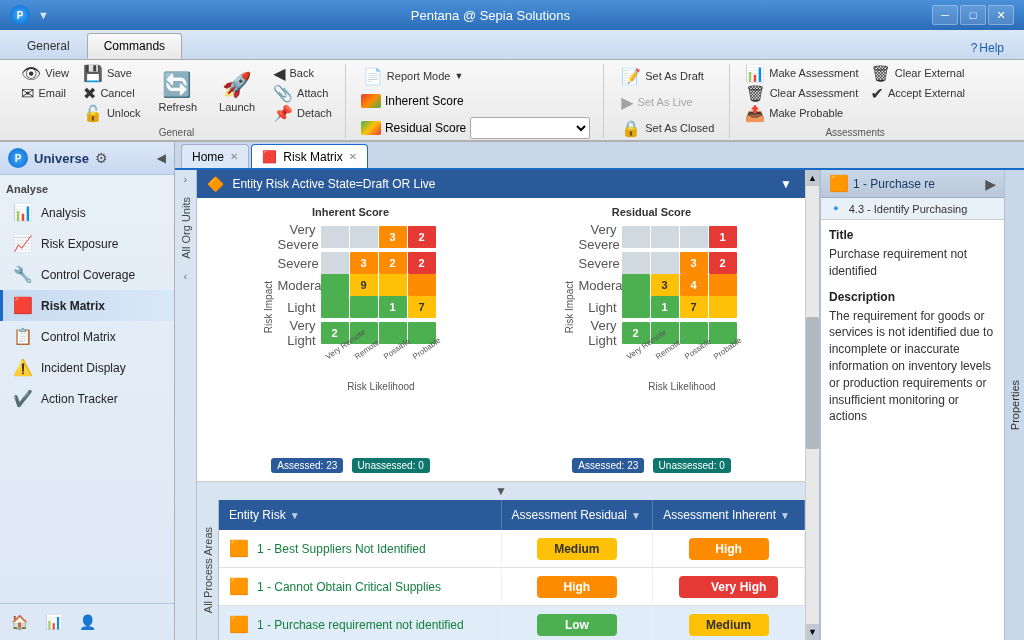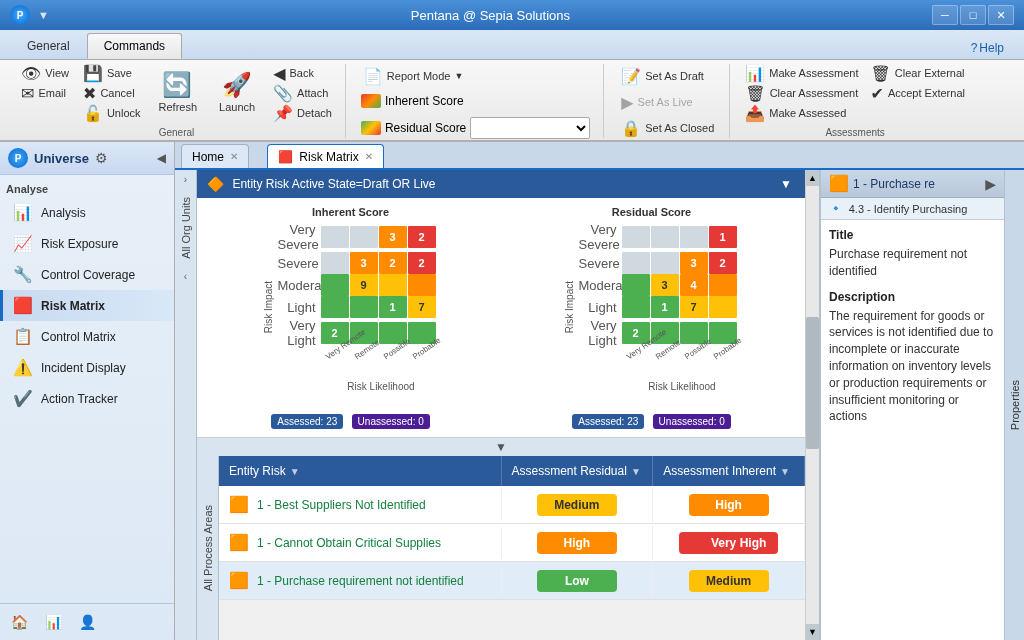--- a/index.html
+++ b/index.html
@@ -222,21 +222,21 @@
       background: #e8e8e8;
     }
 
     
     .tab-bar {
       display: flex;
       align-items: flex-end;
       background: #c8d8e8;
       padding: 3px 6px 0;
       border-bottom: 2px solid #1a6ac8;
-      gap: 18px;
+      gap: 2px;
       height: 28px;
     }
     .tab {
       display: flex;
       align-items: center;
       padding: 3px 10px;
       background: #dce8f5;
       border: 1px solid #aac;
       border-bottom: none;
       border-radius: 4px 4px 0 0;
@@ -396,26 +396,27 @@
     }
     .assessed-badge {
       background: #2a5a9a;
       color: white;
       padding: 2px 6px;
       border-radius: 3px;
       font-size: 10px;
       display: inline-block;
     }
     .unassessed-badge {
-      background: #4c1d95;
+      background: #0f766e;
       color: white;
       padding: 2px 6px;
       border-radius: 3px;
       font-size: 10px;
       display: inline-block;
+      margin-top: 44px;
     }
 
     
     .data-section {
       flex: 1;
       display: flex;
       overflow: hidden;
     }
     .all-process-label {
       width: 22px;
@@ -705,21 +706,21 @@
           <div class="ribbon-btn small">
             <span class="icon">📊</span>
             <span>Make Assessment</span>
           </div>
           <div class="ribbon-btn small">
             <span class="icon">🗑</span>
             <span>Clear Assessment</span>
           </div>
           <div class="ribbon-btn small">
             <span class="icon">📤</span>
-            <span>Make Assessed</span>
+            <span>Make Probable</span>
           </div>
         </div>
         <div style="display:flex;flex-direction:column;gap:2px;">
           <div class="ribbon-btn small">
             <span class="icon">🗑</span>
             <span>Clear External</span>
           </div>
           <div class="ribbon-btn small">
             <span class="icon">✔</span>
             <span>Accept External</span>

